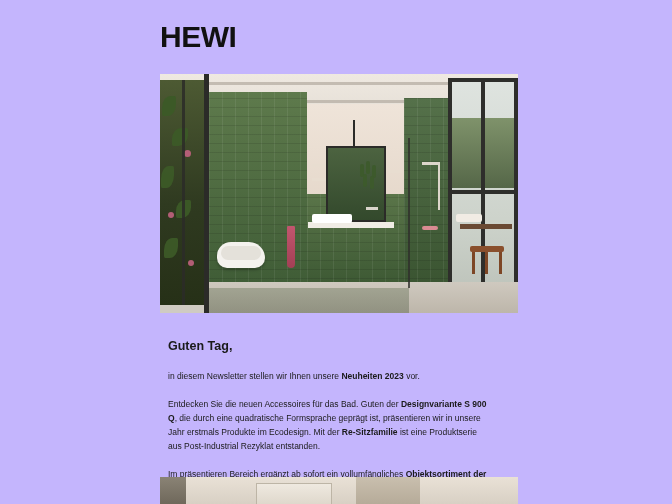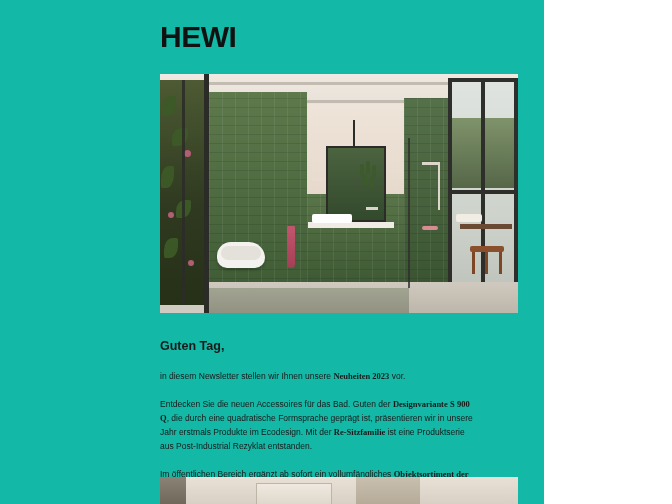--- a/index.html
+++ b/index.html
@@ -9,23 +9,23 @@
   }
   body {
     width: 672px;
     height: 504px;
     overflow: hidden;
     font-family: "Liberation Sans", sans-serif;
     color: #1a1a1a;
   }
   .page {
     position: relative;
-    width: 544px;
+    width: 672px;
     height: 504px;
-    background: #14b8a6;
+    background: #c4b5fd;
     overflow: hidden;
   }
   .content {
     position: absolute;
     left: 160px;
     top: 0;
     width: 358px;
   }
   .logo {
     font-family: "Liberation Sans", sans-serif;
@@ -210,34 +210,34 @@
 
   
   .plant {
     position: absolute; left: 196px; top: 90px; width: 24px; height: 26px;
   }
   .plant-leaf {
     position: absolute; width: 4px; height: 13px; background: #3d5a2c; border-radius: 3px;
   }
 
   
-  .text-block { margin-top: 26px; width: 320px; }
+  .text-block { margin-top: 26px; width: 320px; margin-left: 8px; }
   .greeting {
     font-size: 12.5px;
     font-weight: bold;
     color: #1a1a1a;
     margin: 0 0 16px 0;
   }
   .para {
     font-size: 8.5px;
     line-height: 1.65;
     color: #1a1a1a;
     margin: 0 0 14px 0;
   }
-  b { font-weight: bold; font-family: Liberation Serif, serif; }
+  b { font-weight: bold; }
 
   
   .hero2 {
     position: absolute;
     left: 160px;
     top: 477px;
     width: 358px;
     height: 27px;
     overflow: hidden;
     background: #d9d3c9;
@@ -355,21 +355,21 @@
     </div>
 
     <div class="text-block">
 
       <p class="greeting">Guten Tag,</p>
 
       <p class="para"><span>in diesem Newsletter stellen wir Ihnen unsere </span><b>Neuheiten 2023</b><span> vor.</span></p>
 
       <p class="para"><span>Entdecken Sie die neuen Accessoires für das Bad. Guten der </span><b>Designvariante</b> <b>S 900 Q</b><span>, die durch eine quadratische Formsprache geprägt ist, präsentieren wir in unsere Jahr erstmals Produkte im Ecodesign. Mit der </span><b>Re-Sitzfamilie</b><span> ist eine Produktserie aus Post-Industrial Rezyklat entstanden.</span></p>
 
-      <p class="para"><span>Im öffentlichen Bereich ergänzt ab sofort ein vollumfängliches </span><b>Objektsortiment der Serie 270</b><span> die Beschlaglösungen.</span></p>
+      <p class="para"><span>Im präsentieren Bereich ergänzt ab sofort ein vollumfängliches </span><b>Objektsortiment der Serie 270</b><span> die Beschlaglösungen.</span></p>
 
     </div>
 
   </div>
 
   <div class="hero2">
     <div class="h2-wall"></div>
     <div class="h2-dark"></div>
     <div class="h2-panel"></div>
     <div class="h2-mirror"></div>

